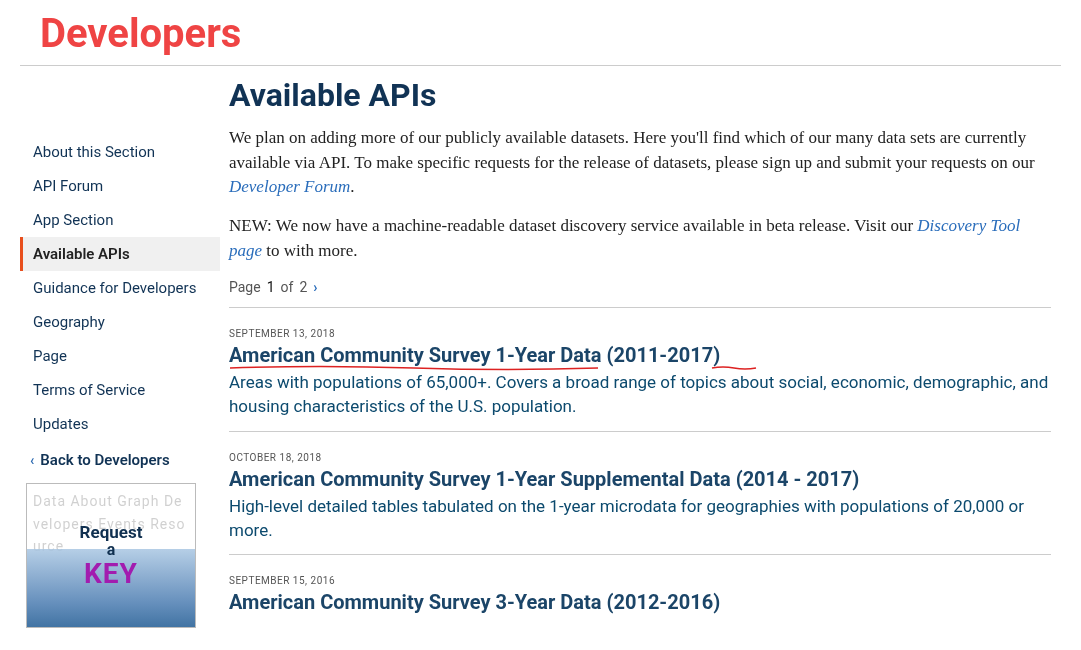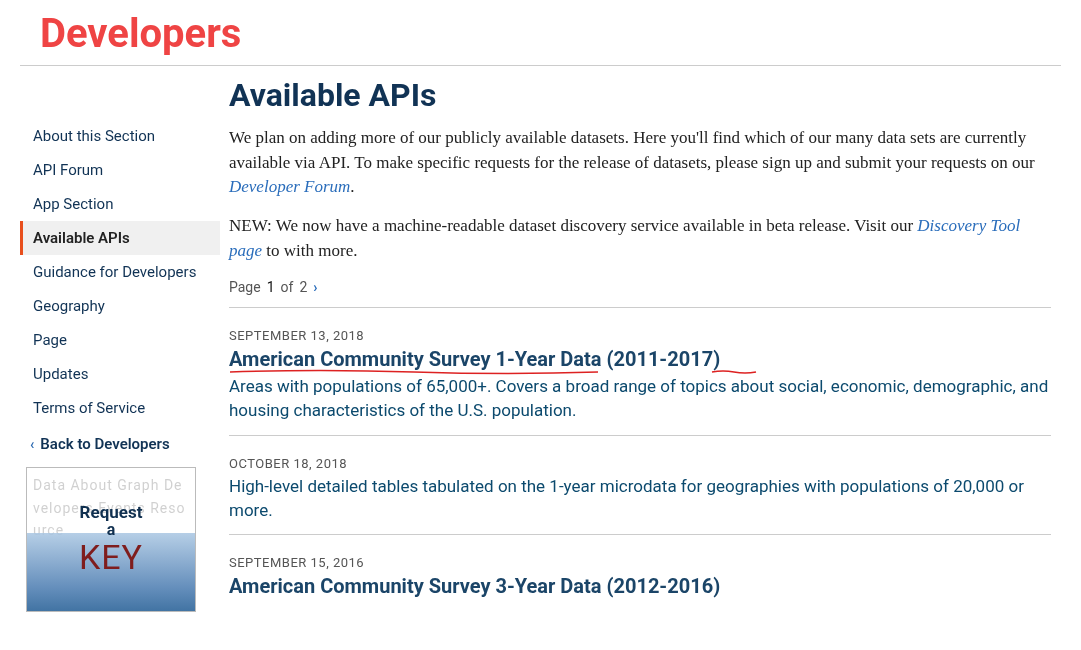--- a/index.html
+++ b/index.html
@@ -101,23 +101,23 @@
     font-weight: 700;
     color: #103050;
   }
   .key-box .req-line2 {
     font-size: 16px;
     font-weight: 700;
     color: #103050;
     margin-top: -2px;
   }
   .key-box .req-line3 {
-    font-size: 34px;
-    font-weight: 400;
-    color: #7f1d1d;
+    font-size: 28px;
+    font-weight: 700;
+    color: #a21caf;
     letter-spacing: 1px;
     margin-top: -2px;
   }
 
   .main {
     flex: 1;
     padding-right: 10px;
   }
   .main h2 {
     font-size: 32px;
@@ -153,21 +153,21 @@
   }
   .divider {
     border: none;
     border-top: 1px solid #ccc;
     margin: 12px 0 20px 0;
   }
   .article {
     margin-bottom: 10px;
   }
   .article .date {
-    font-size: 13px;
+    font-size: 10px;
     letter-spacing: 0.5px;
     color: #555;
     text-transform: uppercase;
     margin-bottom: 4px;
   }
   .article .title {
     font-size: 20px;
     font-weight: 700;
     color: #1b4568;
     margin-bottom: 4px;
@@ -198,22 +198,22 @@
 
   <aside class="sidebar">
     <ul class="sidebar-nav">
       <li>About this Section</li>
       <li>API Forum</li>
       <li>App Section</li>
       <li class="active">Available APIs</li>
       <li>Guidance for Developers</li>
       <li>Geography</li>
       <li>Page</li>
+      <li>Terms of Service</li>
       <li>Updates</li>
-      <li>Terms of Service</li>
     </ul>
 
     <div class="back-link">
       <span class="chev">‹</span>
       <span>Back to Developers</span>
     </div>
 
     <div class="key-box">
       <div class="bg-words">Data About Graph Developers Events Resource</div>
       <div class="bg-water"></div>
@@ -261,20 +261,23 @@
             </svg>
         </span>
       </div>
       <div class="desc">Areas with populations of 65,000+. Covers a broad range of topics about social, economic, demographic, and housing characteristics of the U.S. population.</div>
     </div>
 
     <hr class="divider">
 
     <div class="article">
       <div class="date">OCTOBER 18, 2018</div>
+      <div class="title">
+        <span>American Community Survey 1-Year Supplemental Data (2014 - 2017)</span>
+      </div>
       <div class="desc">High-level detailed tables tabulated on the 1-year microdata for geographies with populations of 20,000 or more.</div>
     </div>
 
     <hr class="divider">
 
     <div class="article">
       <div class="date">SEPTEMBER 15, 2016</div>
       <div class="title">
         <span>American Community Survey 3-Year Data (2012-2016)</span>
       </div>

